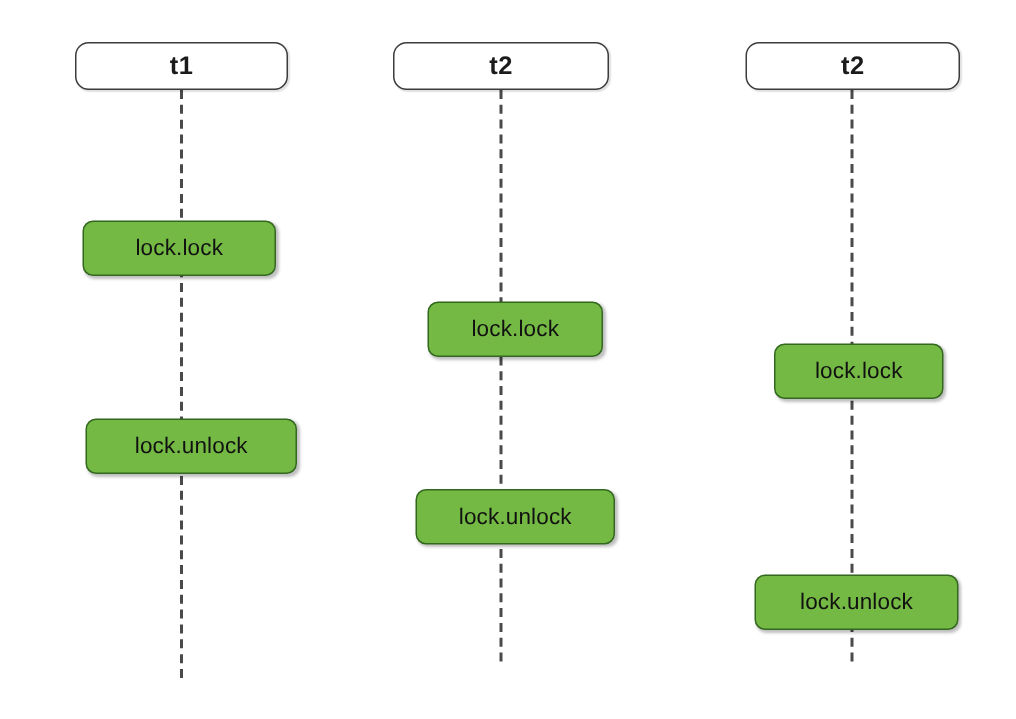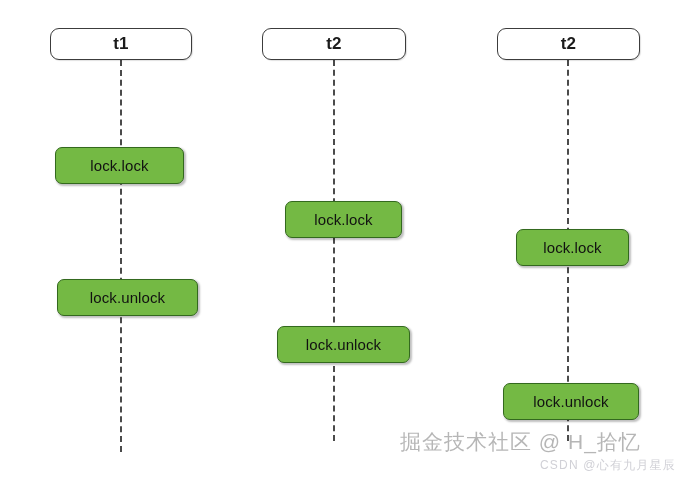--- a/index.html
+++ b/index.html
@@ -108,15 +108,13 @@
     </div>
     <div class="action" style="left: 277px; top: 326px; width: 133px; height: 37px; background: rgb(116, 185, 68); border-color: rgb(51, 105, 30); color: rgb(17, 17, 17);">
       <span>lock.unlock</span>
     </div>
     <div class="action" style="left: 516px; top: 229px; width: 113px; height: 37px; background: rgb(116, 185, 68); border-color: rgb(51, 105, 30); color: rgb(17, 17, 17);">
       <span>lock.lock</span>
     </div>
     <div class="action" style="left: 503px; top: 383px; width: 136px; height: 37px; background: rgb(116, 185, 68); border-color: rgb(51, 105, 30); color: rgb(17, 17, 17);">
       <span>lock.unlock</span>
     </div>
-    <div class="watermark-main" style="left: 400px; top: 428px; color: rgb(155, 155, 155);">掘金技术社区 @ H_拾忆</div>
-    <div class="watermark-sub" style="left: 540px; top: 457px; color: rgb(200, 200, 207);">CSDN @心有九月星辰</div>
   </div>
 
 </body></html>

